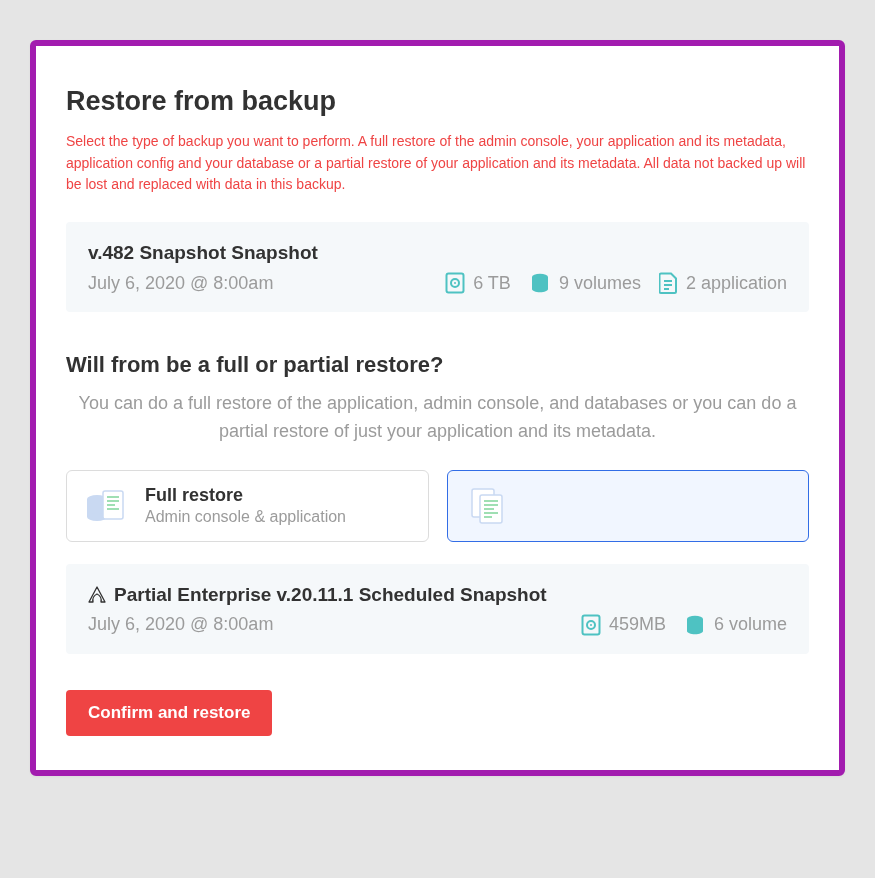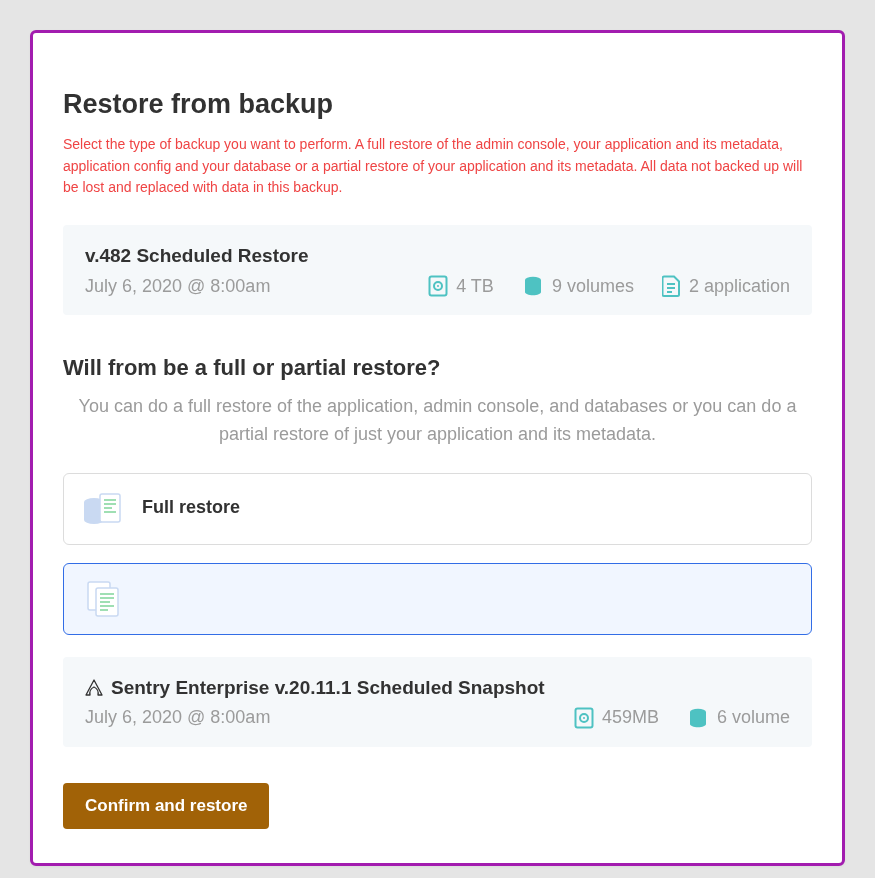--- a/index.html
+++ b/index.html
@@ -4,26 +4,26 @@
 <style>
   * { box-sizing: border-box; margin: 0; padding: 0; }
   body {
     background: #e5e5e5;
     font-family: -apple-system, BlinkMacSystemFont, "Segoe UI", Helvetica, Arial, sans-serif;
     padding: 30px;
     color: #323232;
   }
   .card {
     background: #fff;
-    border: 3px solid #a21caf;
+    border: 6px solid #a21caf;
     border-radius: 6px;
     box-shadow: 0 1px 3px rgba(0,0,0,0.04);
-    padding: 56px 30px 34px 30px;
+    padding: 40px 30px 34px 30px;
     width: 815px;
-    margin: 0 auto;
+    margin: 10px auto;
   }
   h1.page-title {
     font-size: 27px;
     font-weight: 700;
     color: #323232;
     margin-bottom: 14px;
   }
   p.desc {
     font-size: 14px;
     line-height: 1.55;
@@ -44,21 +44,21 @@
     margin-bottom: 8px;
     display: flex;
     align-items: center;
     gap: 8px;
   }
   .snap-row {
     display: flex;
     align-items: center;
     font-size: 18px;
     color: #9b9b9b;
-    gap: 28px;
+    gap: 18px;
   }
   .snap-date { flex: 1; }
   .stat { display: inline-flex; align-items: center; gap: 8px; color: #9b9b9b; white-space: nowrap; }
   .ico { display:inline-flex; align-items:center; justify-content:center; }
   h2.section-title {
     font-size: 22px;
     font-weight: 700;
     margin-bottom: 12px;
     color: #323232;
   }
@@ -66,21 +66,20 @@
     font-size: 18px;
     line-height: 1.55;
     color: #9b9b9b;
     margin-bottom: 24px;
     text-align: center;
   }
   .option-row {
     display: flex;
     gap: 18px;
     margin-bottom: 22px;
-    flex-direction: column;
   }
   .option-card {
     flex: 1;
     border: 1px solid #dcdcdc;
     border-radius: 6px;
     padding: 14px 18px;
     display: flex;
     align-items: center;
     gap: 16px;
     cursor: pointer;
@@ -96,52 +95,52 @@
     color: #323232;
     margin-bottom: 2px;
   }
   .option-text .opt-sub {
     font-size: 16px;
     color: #9b9b9b;
   }
   .opt-illus { width: 44px; height: 42px; flex-shrink:0; }
   .snapshot-box.secondary { margin-bottom: 36px; }
   .confirm-btn {
-    background: #a16207;
+    background: #ef4444;
     color: #fff;
     border: none;
     border-radius: 4px;
     font-size: 17px;
     font-weight: 600;
     padding: 13px 22px;
     cursor: pointer;
   }
   .sentry-icon { width:18px; height:18px; display:inline-block; }
 </style>
 </head>
 <body>
 
 <div class="card">
 
   <h1 class="page-title">Restore from backup</h1>
   <p class="desc">Select the type of backup you want to perform. A full restore of the admin console, your application and its metadata, application config and your database or a partial restore of your application and its metadata. All data not backed up will be lost and replaced with data in this backup.</p>
 
   <div class="snapshot-box">
-    <div class="snap-title">v.482 Scheduled Restore</div>
+    <div class="snap-title">v.482 Snapshot Snapshot</div>
     <div class="snap-row">
       <span class="snap-date">July 6, 2020 @ 8:00am</span>
       <span class="stat">
         <span class="ico">
           <svg width="20" height="22" viewBox="0 0 20 22" fill="none">
               <rect x="1.5" y="1.5" width="17" height="19" rx="2" stroke="#4ec2c2" stroke-width="2"></rect>
               <circle cx="10" cy="11" r="4" stroke="#4ec2c2" stroke-width="2"></circle>
               <circle cx="10" cy="11" r="1" fill="#4ec2c2"></circle>
             </svg>
         </span>
-        <span>4 TB</span>
+        <span>6 TB</span>
       </span>
       <span class="stat">
         <span class="ico">
           <svg width="22" height="22" viewBox="0 0 22 22">
               <ellipse cx="11" cy="5" rx="8" ry="3.2" fill="#4ec2c2"></ellipse>
               <path d="M3 5v6c0 1.8 3.6 3.2 8 3.2s8-1.4 8-3.2V5" fill="#4ec2c2"></path>
               <path d="M3 11v6c0 1.8 3.6 3.2 8 3.2s8-1.4 8-3.2v-6" fill="#4ec2c2"></path>
             </svg>
         </span>
         <span>9 volumes</span>
@@ -172,20 +171,21 @@
             <ellipse cx="12" cy="32" rx="10" ry="4" fill="#c9d9f2"></ellipse>
             <rect x="18" y="6" width="20" height="28" rx="2" fill="#fff" stroke="#c9d9f2" stroke-width="1.5"></rect>
             <line x1="22" y1="12" x2="34" y2="12" stroke="#7fd49a" stroke-width="1.5"></line>
             <line x1="22" y1="16" x2="34" y2="16" stroke="#7fd49a" stroke-width="1.5"></line>
             <line x1="22" y1="20" x2="30" y2="20" stroke="#7fd49a" stroke-width="1.5"></line>
             <line x1="22" y1="24" x2="34" y2="24" stroke="#7fd49a" stroke-width="1.5"></line>
           </svg>
       </span>
       <div class="option-text">
         <div class="opt-title">Full restore</div>
+        <div class="opt-sub">Admin console &amp; application</div>
       </div>
     </div>
     <div class="option-card selected">
       <span class="opt-illus ico">
         <svg width="44" height="42" viewBox="0 0 44 42">
             <rect x="6" y="4" width="22" height="28" rx="2" fill="#fff" stroke="#c9d9f2" stroke-width="1.5"></rect>
             <rect x="14" y="10" width="22" height="28" rx="2" fill="#fff" stroke="#c9d9f2" stroke-width="1.5"></rect>
             <line x1="18" y1="16" x2="32" y2="16" stroke="#7fd49a" stroke-width="1.5"></line>
             <line x1="18" y1="20" x2="32" y2="20" stroke="#7fd49a" stroke-width="1.5"></line>
             <line x1="18" y1="24" x2="28" y2="24" stroke="#7fd49a" stroke-width="1.5"></line>
@@ -196,21 +196,21 @@
     </div>
   </div>
 
   <div class="snapshot-box secondary">
     <div class="snap-title">
       <span class="sentry-icon ico">
         <svg width="18" height="18" viewBox="0 0 18 18">
             <path d="M9 1 L1 16 H5 A7 7 0 0 1 9 8 A7 7 0 0 1 13 16 H17 Z" fill="none" stroke="#323232" stroke-width="1.3" stroke-linejoin="round"></path>
           </svg>
       </span>
-      <span>Sentry Enterprise v.20.11.1 Scheduled Snapshot</span>
+      <span>Partial Enterprise v.20.11.1 Scheduled Snapshot</span>
     </div>
     <div class="snap-row">
       <span class="snap-date">July 6, 2020 @ 8:00am</span>
       <span class="stat">
         <span class="ico">
           <svg width="20" height="22" viewBox="0 0 20 22" fill="none">
               <rect x="1.5" y="1.5" width="17" height="19" rx="2" stroke="#4ec2c2" stroke-width="2"></rect>
               <circle cx="10" cy="11" r="4" stroke="#4ec2c2" stroke-width="2"></circle>
               <circle cx="10" cy="11" r="1" fill="#4ec2c2"></circle>
             </svg>

